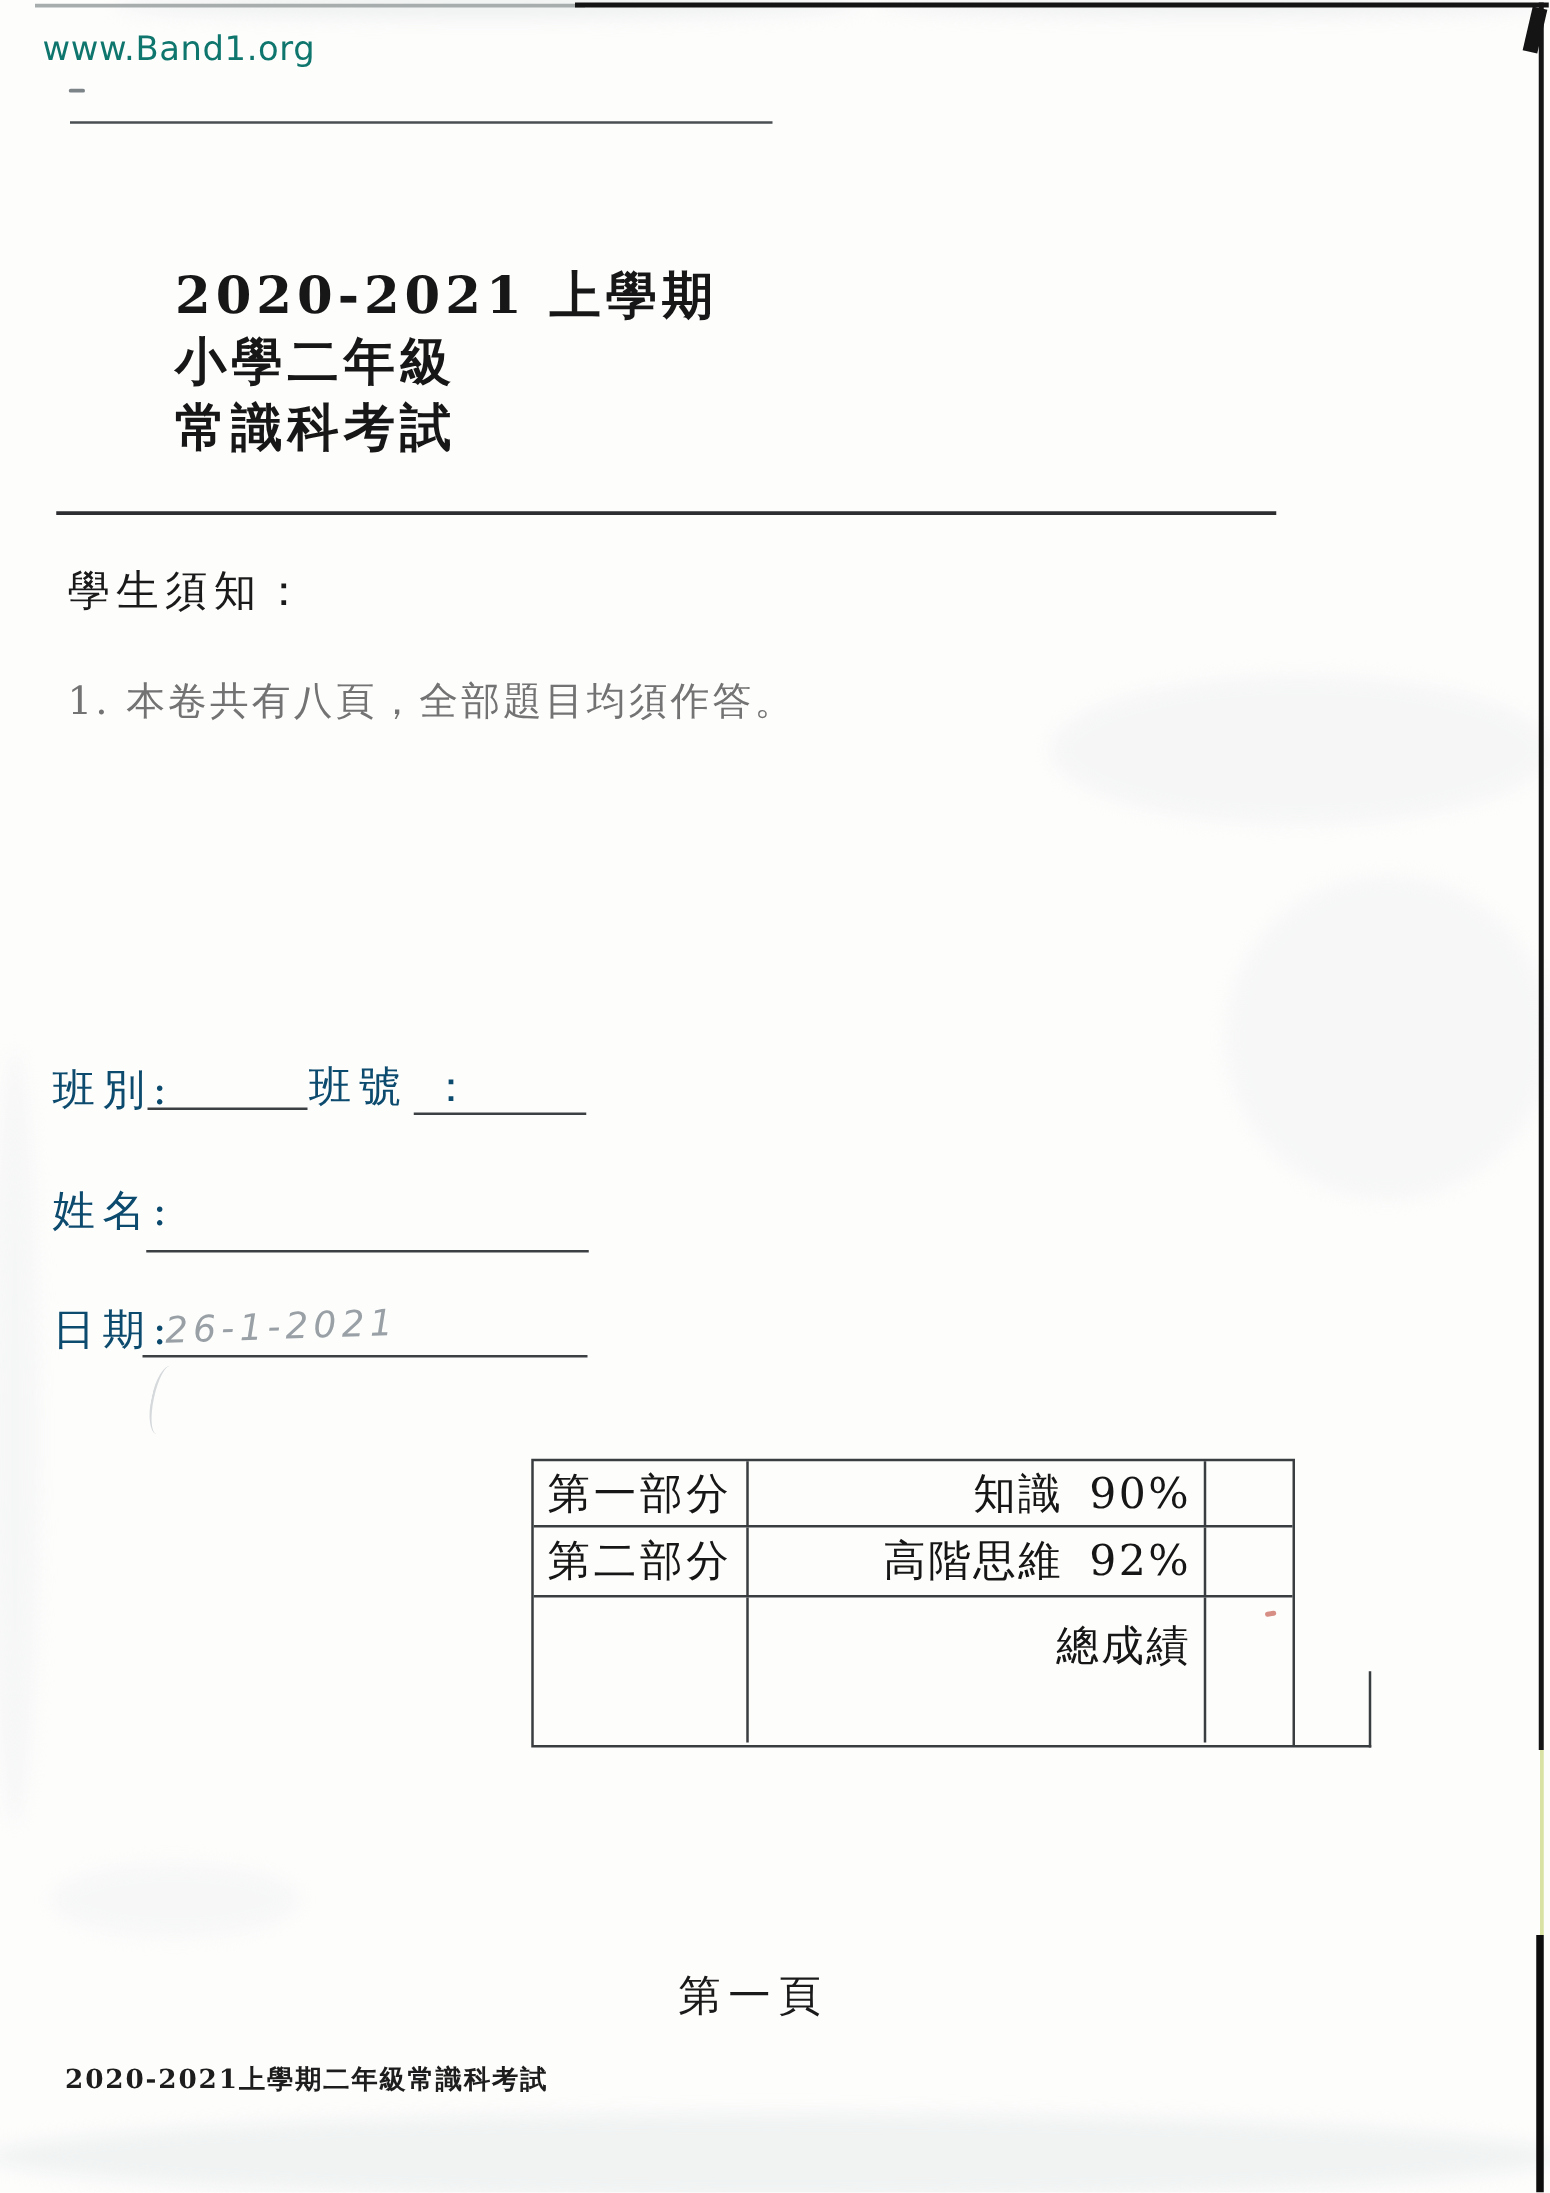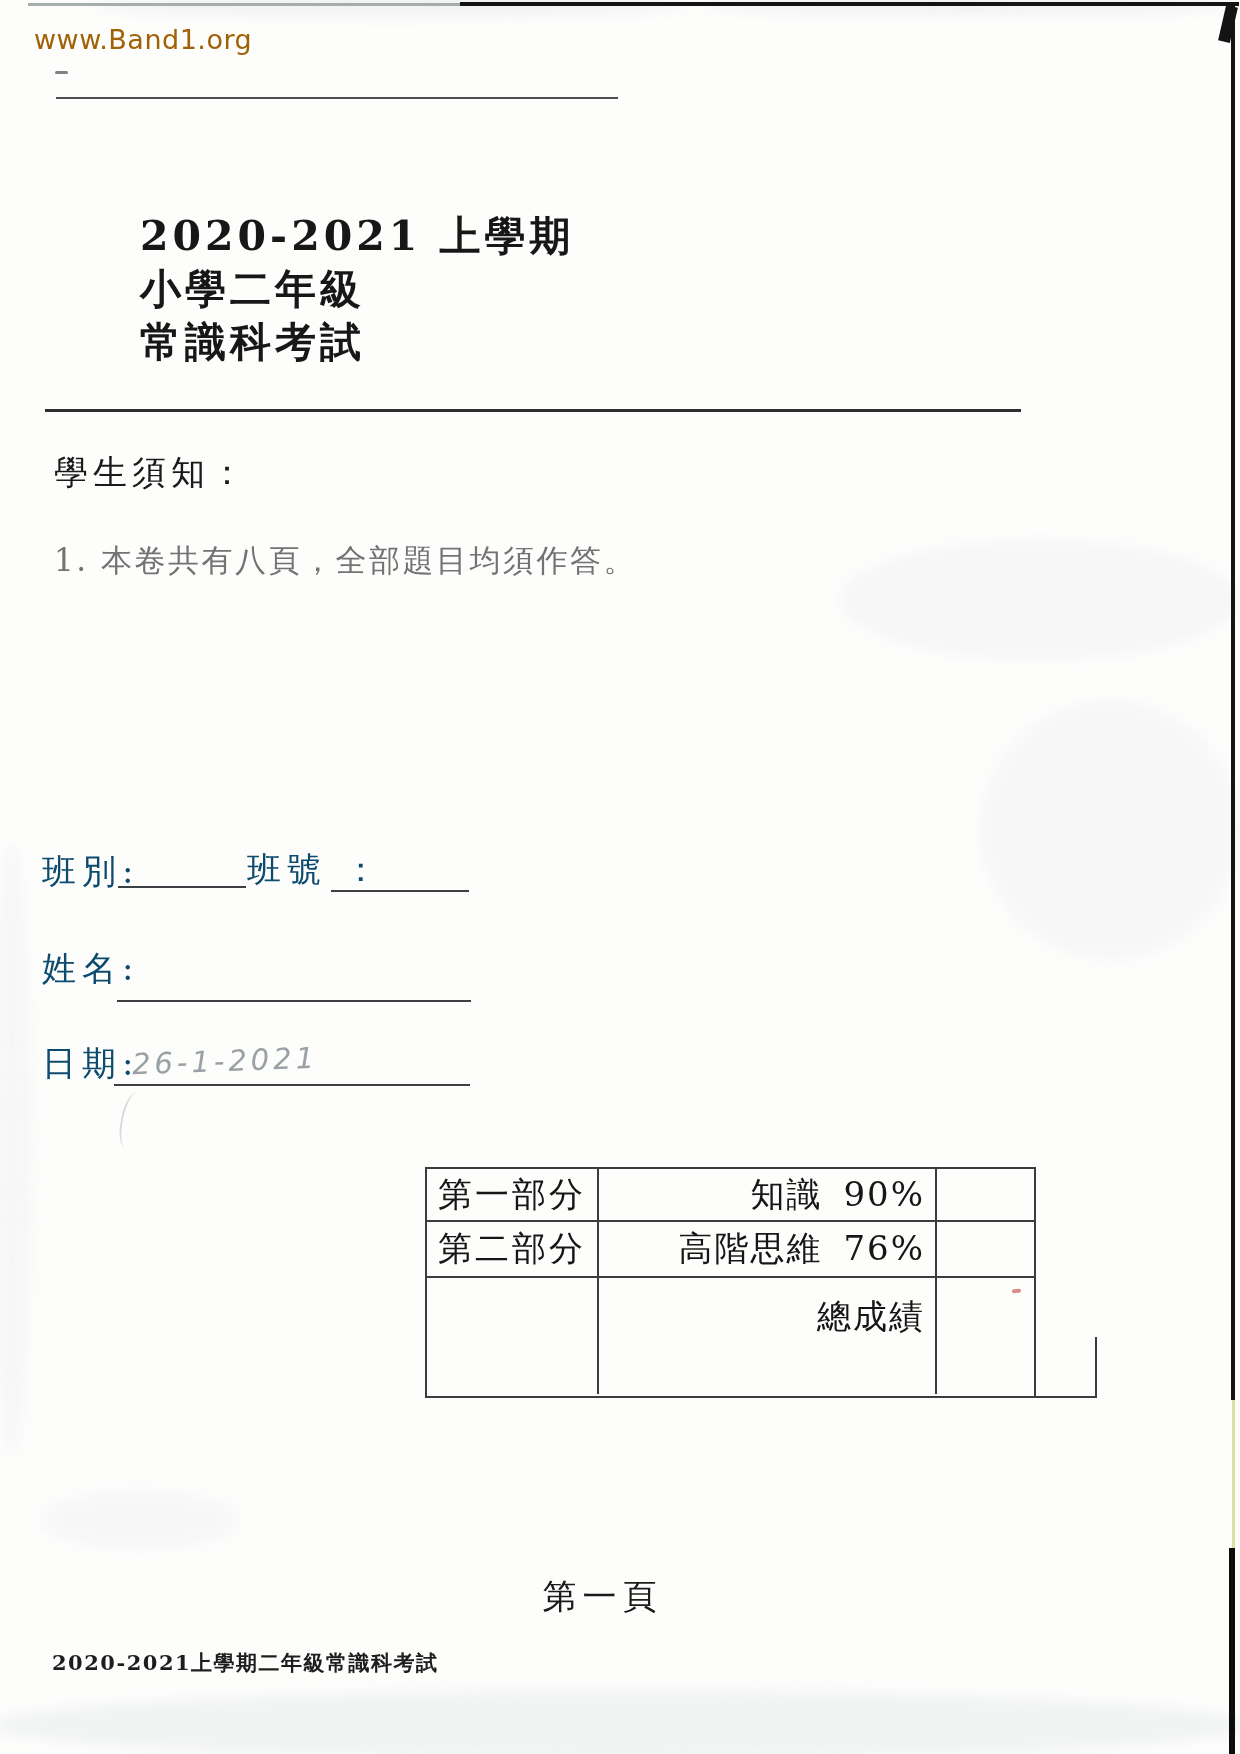--- a/index.html
+++ b/index.html
@@ -11,21 +11,21 @@
     position:relative;
     overflow:hidden;
   }
   .page{position:absolute;left:0;top:0;width:1240px;height:1754px;background:#fdfdfc;}
   .abs{position:absolute;}
   
   .blob{position:absolute;border-radius:50%;filter:blur(7px);pointer-events:none;}
   
   .watermark{
     left:34px;top:24px;font-family:"DejaVu Sans","Liberation Sans",sans-serif;
-    font-size:27px;color:#a16207;letter-spacing:0.5px;
+    font-size:27px;color:#0f766e;letter-spacing:0.5px;
   }
   .pencil-dash{left:55px;top:71px;width:13px;height:3px;background:#7d8488;border-radius:2px;}
   .header-rule{left:56px;top:97px;width:562px;height:2px;background:#4a4f52;}
   
   .title-block{
     left:140px;top:178px;width:800px;
     font-weight:700;font-size:41px;line-height:53px;letter-spacing:4px;color:#171717;margin-top:32px;
   }
   .title-rule{left:45px;top:409px;width:976px;height:3px;background:#2c2e30;}
   
@@ -46,21 +46,21 @@
     border-left:2px solid #c6cbce;border-radius:50% 0 0 50%;
     transform:rotate(12deg);opacity:.7;
   }
   
   .score-table{
     left:425px;top:1167px;width:611px;height:231px;
     border:2px solid #3a3d3f;box-sizing:border-box;
     display:flex;flex-direction:column;
     font-size:34px;color:#161616;
   }
-  .t-row{display:flex;box-sizing:border-box;}
+  .t-row{display:flex;box-sizing:border-box;gap:28px;}
   .t-row-1{height:53px;border-bottom:2px solid #3a3d3f;}
   .t-row-2{height:56px;border-bottom:2px solid #3a3d3f;}
   .t-row-3{height:116px;}
   .t-cell{box-sizing:border-box;display:flex;align-items:center;}
   .cell-part{width:172px;border-right:2px solid #3a3d3f;justify-content:center;letter-spacing:3px;}
   .cell-cat{width:338px;border-right:2px solid #3a3d3f;justify-content:flex-end;padding-right:10px;letter-spacing:2px;word-spacing:8px;text-align:center;}
   .cell-score{flex:1;}
   .t-row-3 .cell-cat{align-items:flex-start;padding-top:16px;}
   .table-ext-h{left:1036px;top:1396px;width:61px;height:2px;background:#3a3d3f;}
   .table-ext-v{left:1095px;top:1337px;width:2px;height:61px;background:#3a3d3f;}
@@ -125,21 +125,21 @@
   <div class="abs pencil-mark"></div>
 
   <div class="abs score-table">
     <div class="t-row t-row-1">
       <div class="t-cell cell-part">第一部分</div>
       <div class="t-cell cell-cat">知識 90%</div>
       <div class="t-cell cell-score"></div>
     </div>
     <div class="t-row t-row-2">
       <div class="t-cell cell-part">第二部分</div>
-      <div class="t-cell cell-cat">高階思維 76%</div>
+      <div class="t-cell cell-cat">高階思維 92%</div>
       <div class="t-cell cell-score"></div>
     </div>
     <div class="t-row t-row-3">
       <div class="t-cell cell-part"></div>
       <div class="t-cell cell-cat">總成績</div>
       <div class="t-cell cell-score"></div>
     </div>
   </div>
   <div class="abs table-ext-h"></div>
   <div class="abs table-ext-v"></div>

